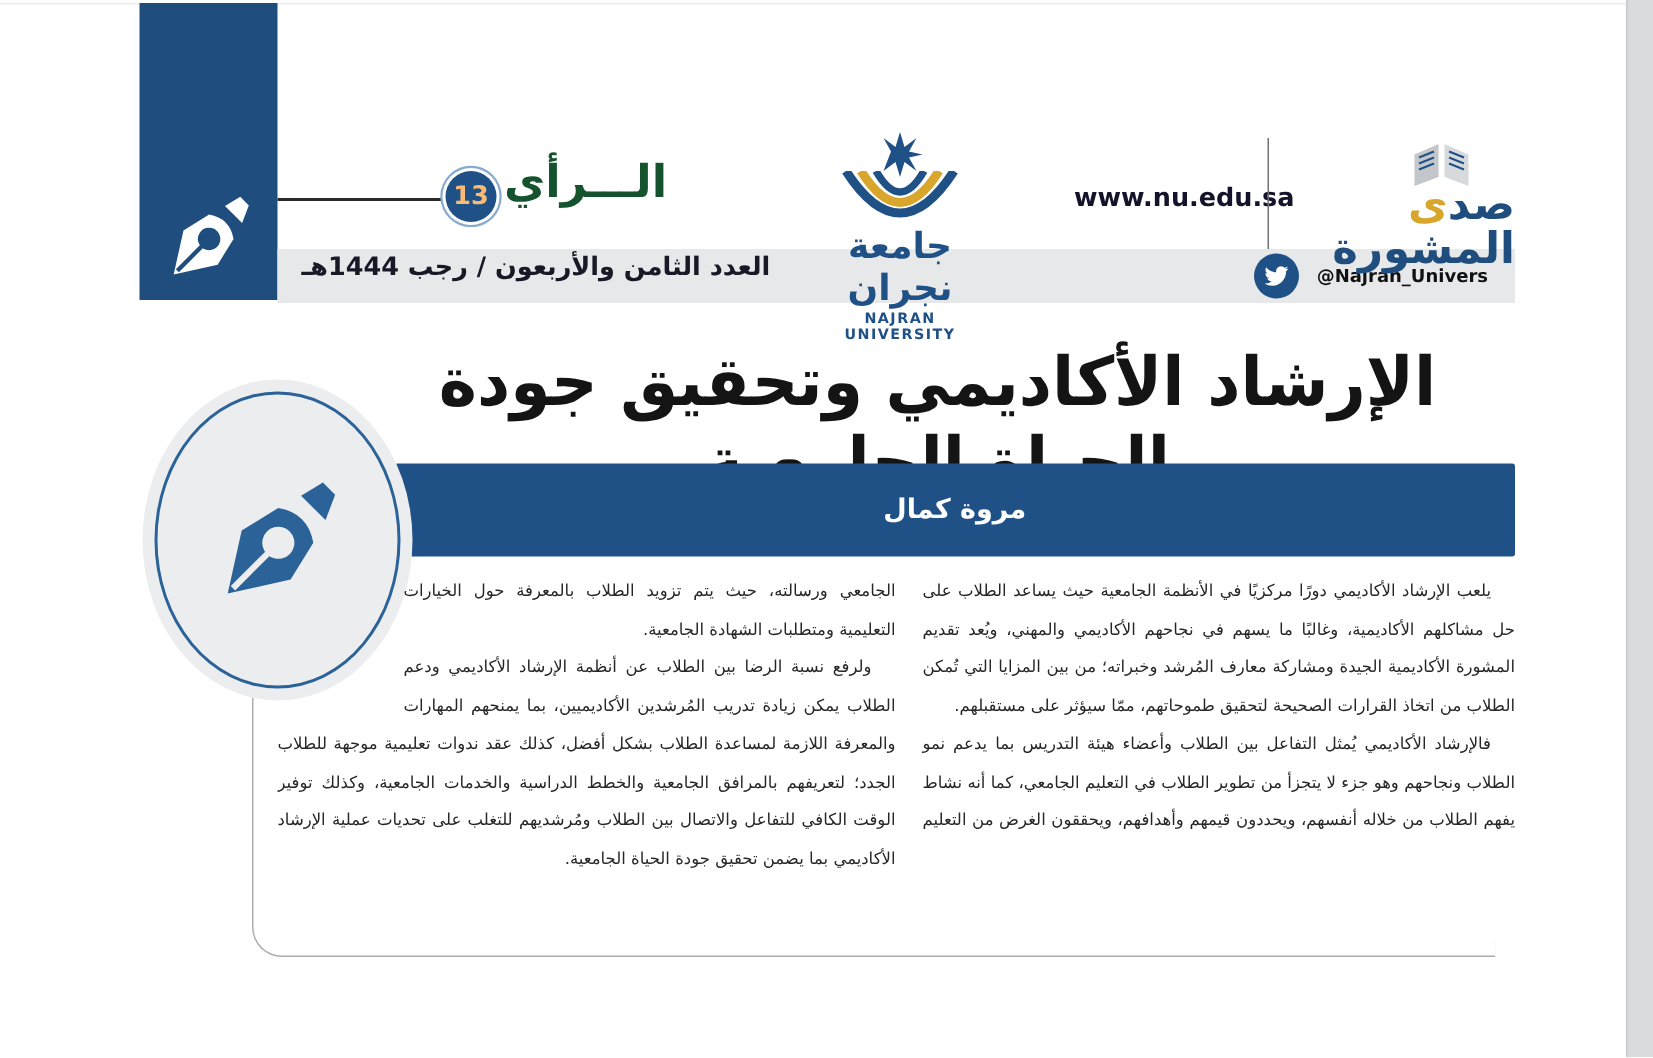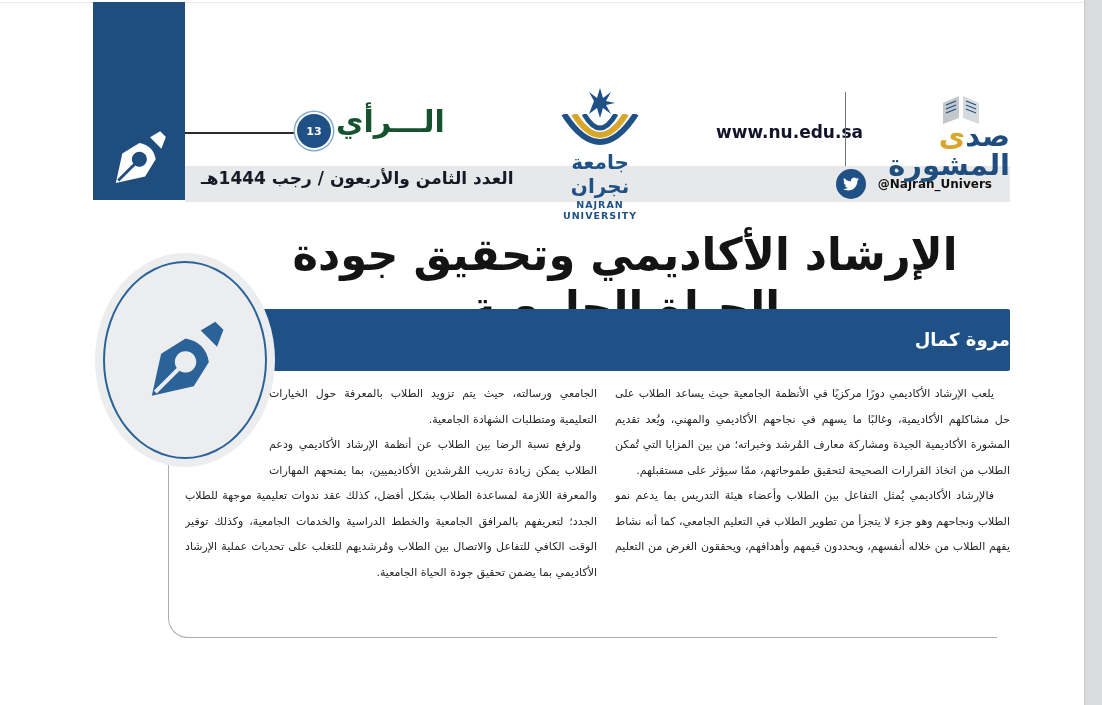--- a/index.html
+++ b/index.html
@@ -12,60 +12,60 @@
   .top-hairline { position:absolute; left:0; top:2px; width:1084px; height:1px; background:#ececec; }
 
   
   .masthead-block { position:absolute; left:93px; top:2px; width:92px; height:198px; background:#1f4e7e; }
   .masthead-block svg { position:absolute; left:14px; top:118px; }
 
   .connector-line { position:absolute; left:185px; top:132px; width:114px; height:2px; background:#2a2a2a; }
 
   .page-number-badge {
     position:absolute; left:297px; top:114px; width:34px; height:34px; border-radius:50%;
-    background:#1f5187; color:#ffffff; font-weight:bold; font-size:11px;
+    background:#1f5187; color:#fdba74; font-weight:bold; font-size:17px;
     display:flex; align-items:center; justify-content:center;
     box-shadow:0 0 0 2px #ffffff, 0 0 0 3.5px #86abce;
   }
   .section-title {
     position:absolute; left:336px; top:104px; width:130px; direction:rtl; text-align:left;
     font-size:30px; font-weight:bold; color:#14532d; letter-spacing:-0.5px;
   }
 
   .issue-bar { position:absolute; left:185px; top:166px; width:825px; height:36px; background:#e7e8ea; }
   .issue-text {
     position:absolute; left:16px; top:0; height:24px; direction:rtl;
     display:flex; align-items:center; font-size:17px; font-weight:bold; color:#181826;
   }
   .twitter-group { position:absolute; right:18px; top:3px; height:30px; display:flex; align-items:center; gap:12px; }
   .twitter-circle { width:30px; height:30px; border-radius:50%; background:#1f5187; display:flex; align-items:center; justify-content:center; }
   .twitter-handle { font-size:12px; font-weight:bold; color:#111; }
 
   .nu-logo { position:absolute; left:540px; top:88px; width:120px; text-align:center; }
   .nu-logo .star { display:block; margin:0 auto; }
   .nu-logo .swoosh { display:block; margin:-4px auto 0; }
-  .nu-logo .ar { font-size:20px; font-weight:bold; color:#1f5187; margin-top:-6px; direction:rtl; }
+  .nu-logo .ar { font-size:24px; font-weight:bold; color:#1f5187; margin-top:-6px; direction:rtl; }
   .nu-logo .en { font-size:9.5px; font-weight:bold; color:#1f5187; letter-spacing:1px; margin-top:1px; }
 
   .website { position:absolute; left:716px; top:122px; width:120px; text-align:center; font-size:17px; font-weight:bold; color:#13132b; }
   .v-divider { position:absolute; left:845px; top:92px; width:1px; height:74px; background:#6f7378; }
 
   .sada-logo { position:absolute; left:858px; top:94px; width:152px; text-align:right; }
   .sada-logo .book { display:block; margin:0 28px 0 auto; }
   .sada-logo .name { direction:rtl; font-size:29px; font-weight:bold; color:#1f4e7e; line-height:1; margin-top:-2px; }
   .sada-logo .name .gold { color:#d7a62b; }
 
   
   .headline {
     position:absolute; left:240px; top:228px; width:770px; direction:rtl; text-align:center;
     font-size:45px; font-weight:bold; color:#141414; transform:scaleX(.96); transform-origin:center;
   }
   .author-bar {
     position:absolute; left:263px; top:309px; width:747px; height:62px; background:#1f5187; border-radius:2px;
-    display:flex; flex-direction:column; align-items:flex-start; justify-content:center; gap:3px; direction:rtl;
+    display:flex; flex-direction:row; align-items:center; justify-content:center; gap:3px; direction:rtl;
   }
   .author-bar .name  { color:#fff; font-weight:bold; font-size:18px; line-height:1; }
   .author-bar .title { color:#fff; font-weight:bold; font-size:19px; line-height:1; }
 
   .article-frame {
     position:absolute; left:168px; top:305px; width:829px; height:333px;
     border-left:1.5px solid #a9adb2; border-bottom:1.5px solid #a9adb2;
     border-bottom-left-radius:20px;
   }
 

